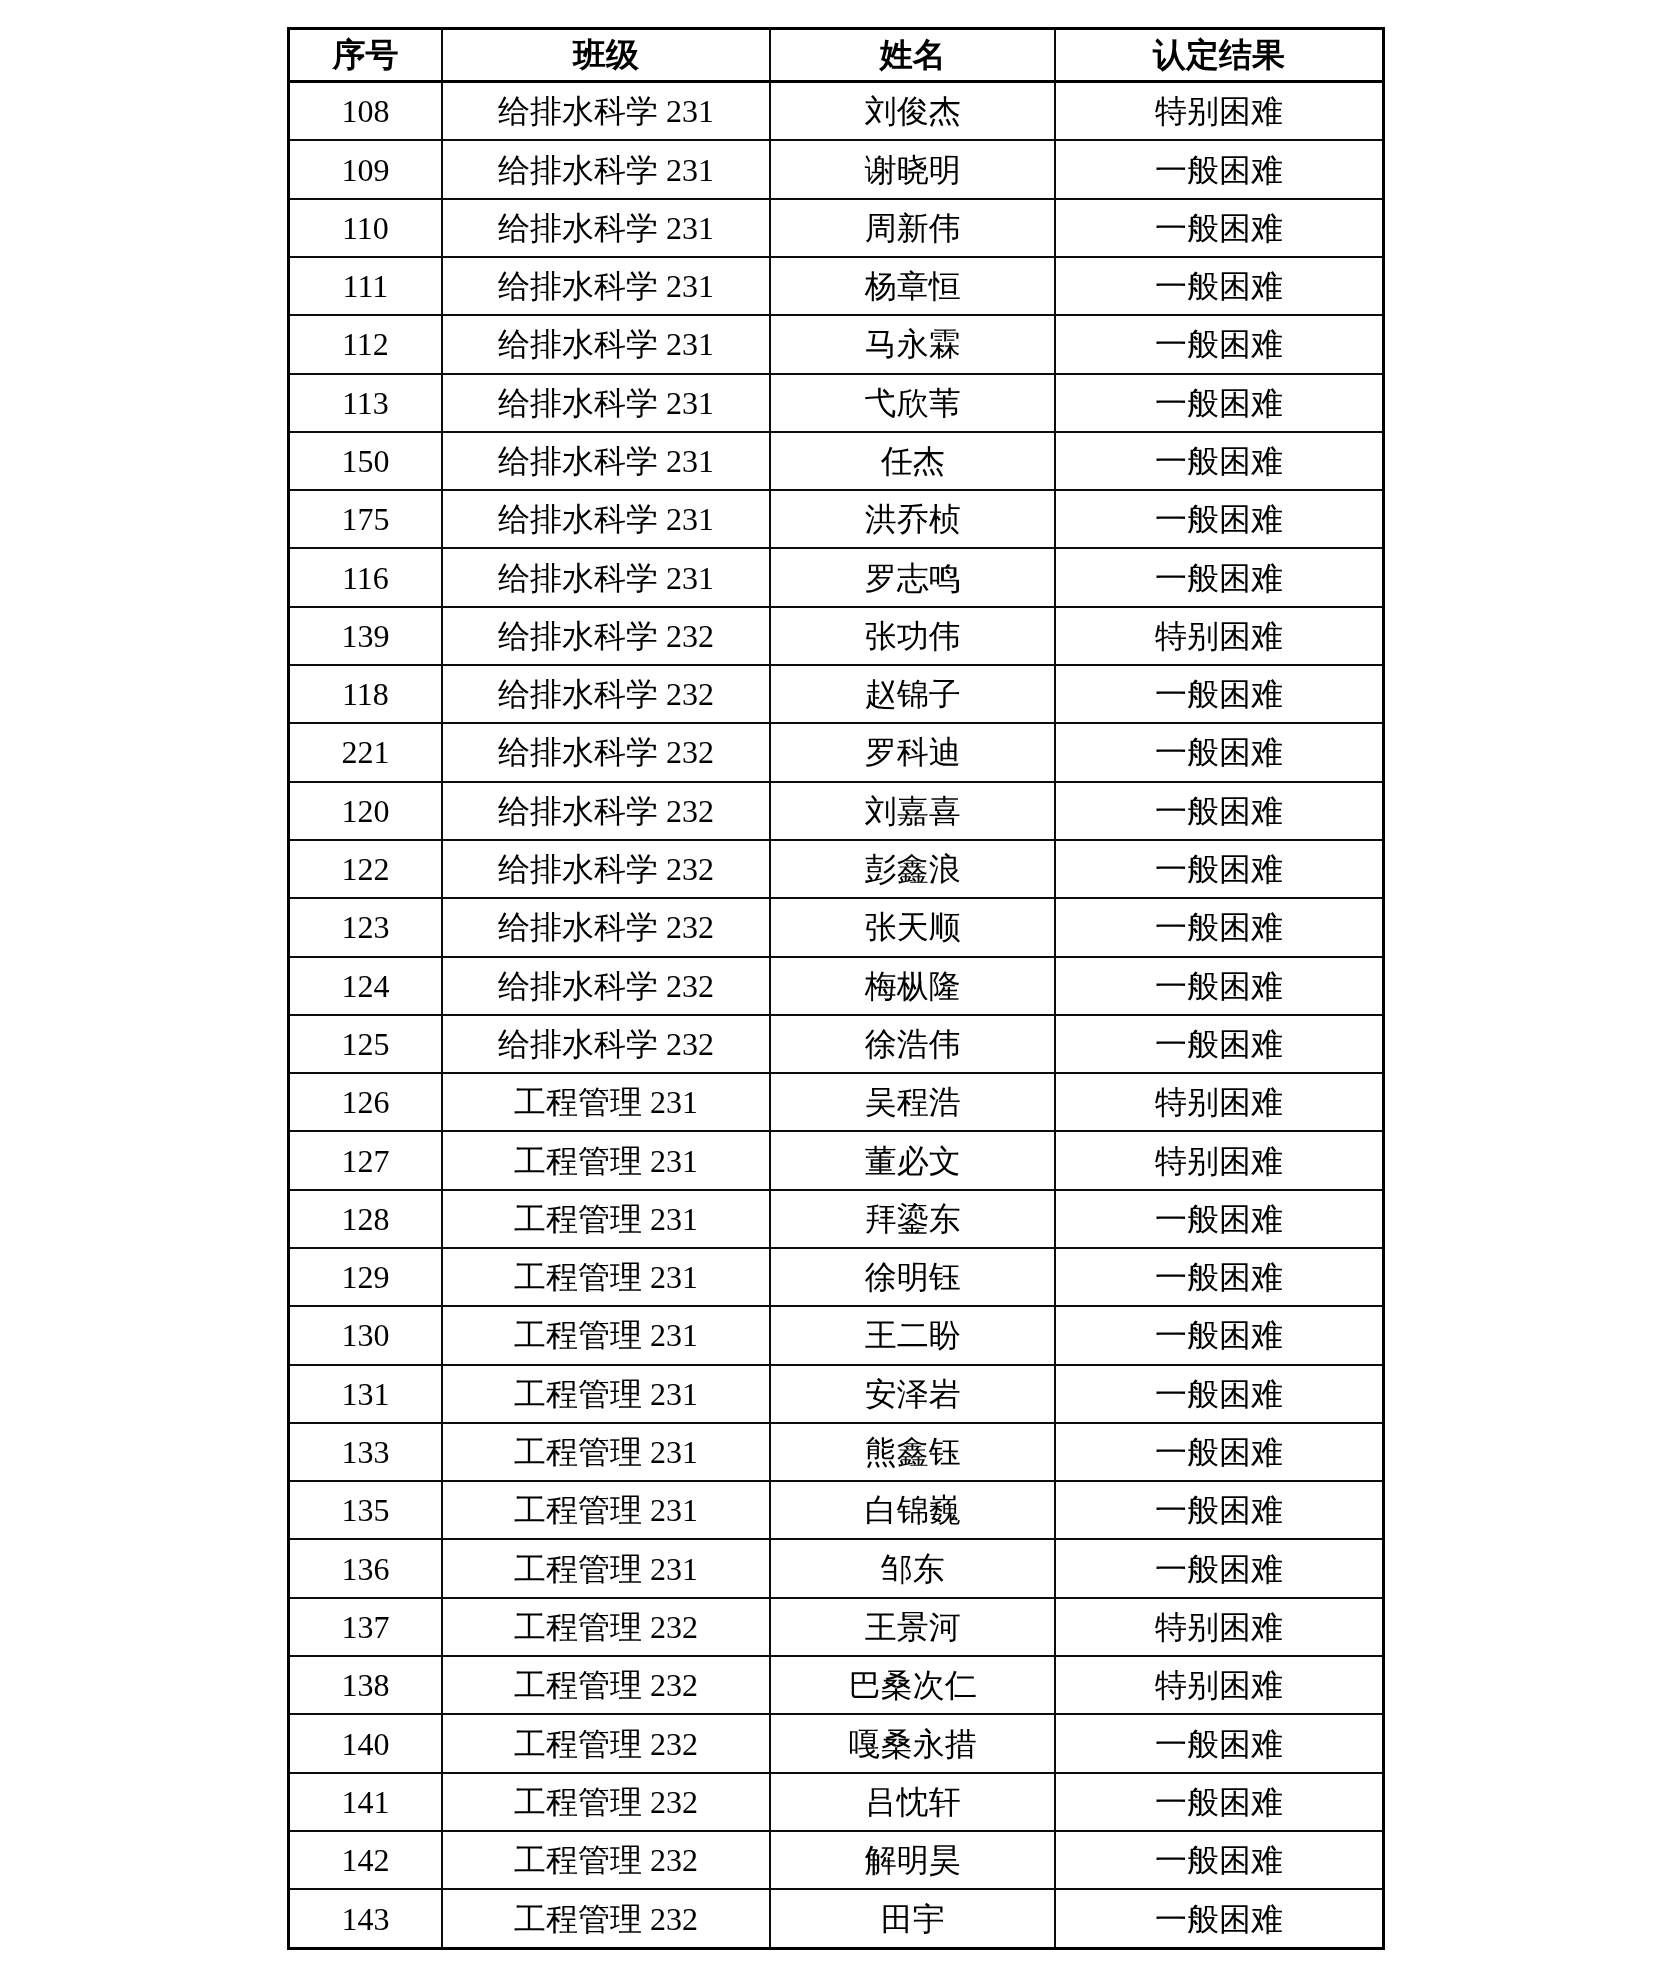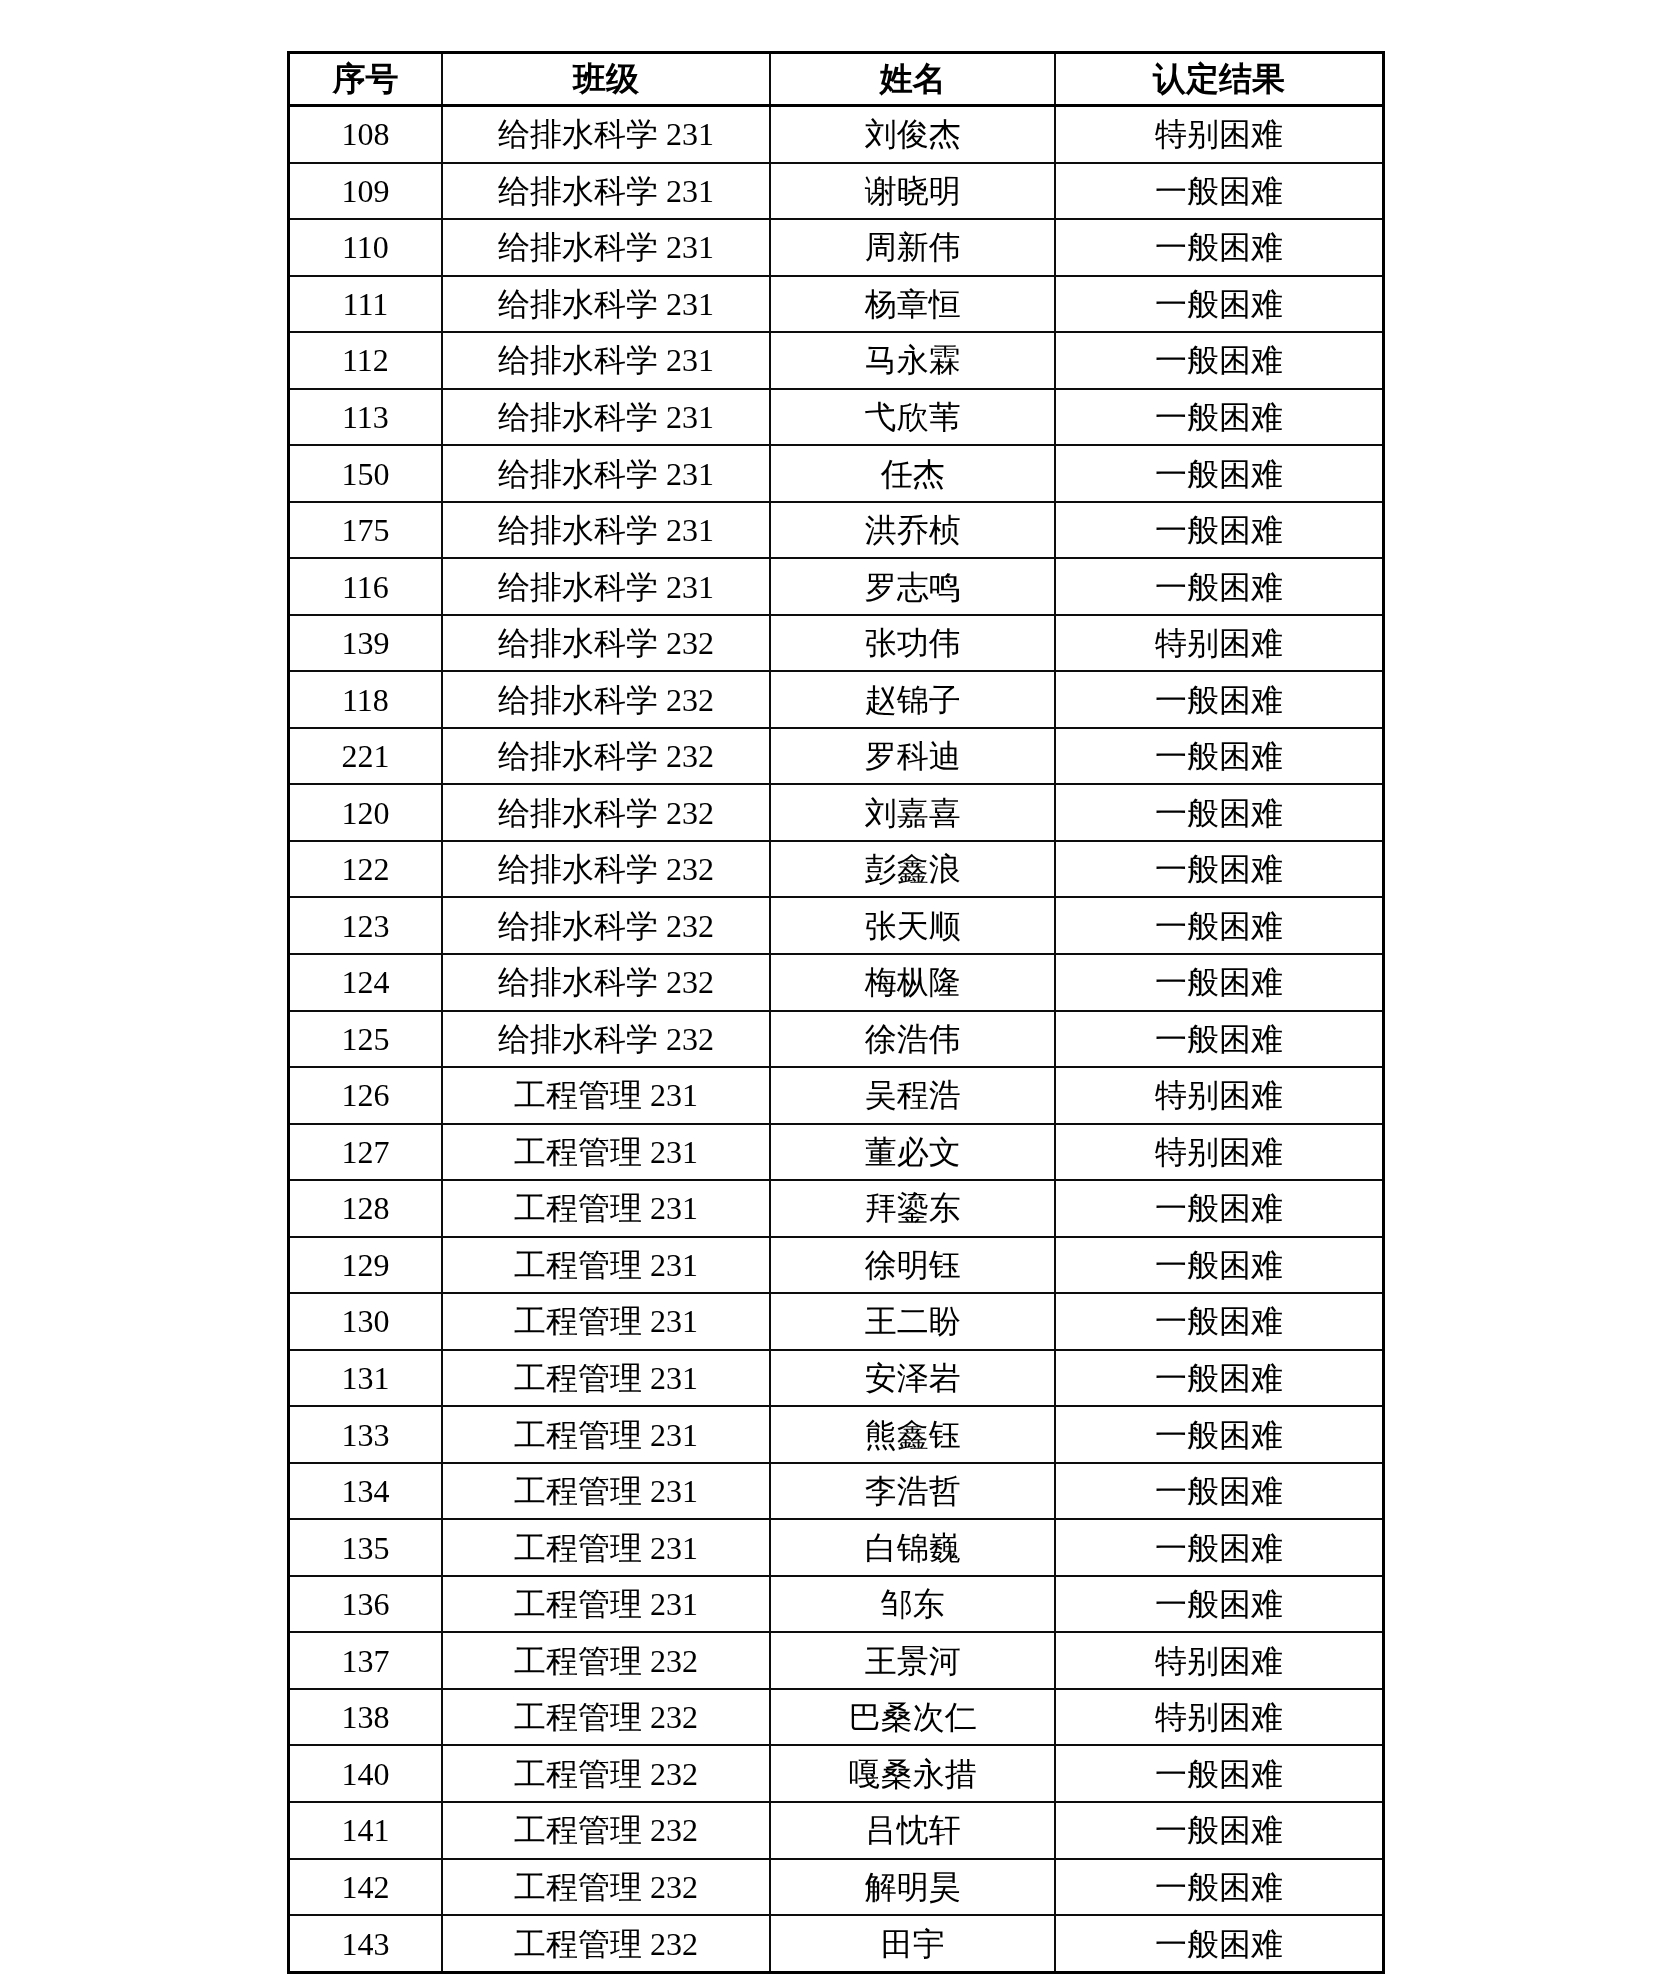--- a/index.html
+++ b/index.html
@@ -16,21 +16,20 @@
     color: #000000;
   }
   table.roster {
     position: absolute;
     left: 287px;
     top: 27px;
     width: 1098px;
     height: 1923px;
     border-collapse: collapse;
     table-layout: fixed;
-    margin-top: 24px;
   }
   table.roster col.c-index  { width: 14%; }
   table.roster col.c-class  { width: 30%; }
   table.roster col.c-name   { width: 26%; }
   table.roster col.c-result { width: 30%; }
   table.roster th, table.roster td {
     border: 2px solid #0d0d0d;
     text-align: center;
     vertical-align: middle;
     padding: 0;
@@ -209,26 +208,20 @@
           <td>安泽岩</td>
           <td>一般困难</td>
         </tr>
         <tr>
           <td>133</td>
           <td>工程管理 231</td>
           <td>熊鑫钰</td>
           <td>一般困难</td>
         </tr>
         <tr>
-          <td>134</td>
-          <td>工程管理 231</td>
-          <td>李浩哲</td>
-          <td>一般困难</td>
-        </tr>
-        <tr>
           <td>135</td>
           <td>工程管理 231</td>
           <td>白锦巍</td>
           <td>一般困难</td>
         </tr>
         <tr>
           <td>136</td>
           <td>工程管理 231</td>
           <td>邹东</td>
           <td>一般困难</td>

